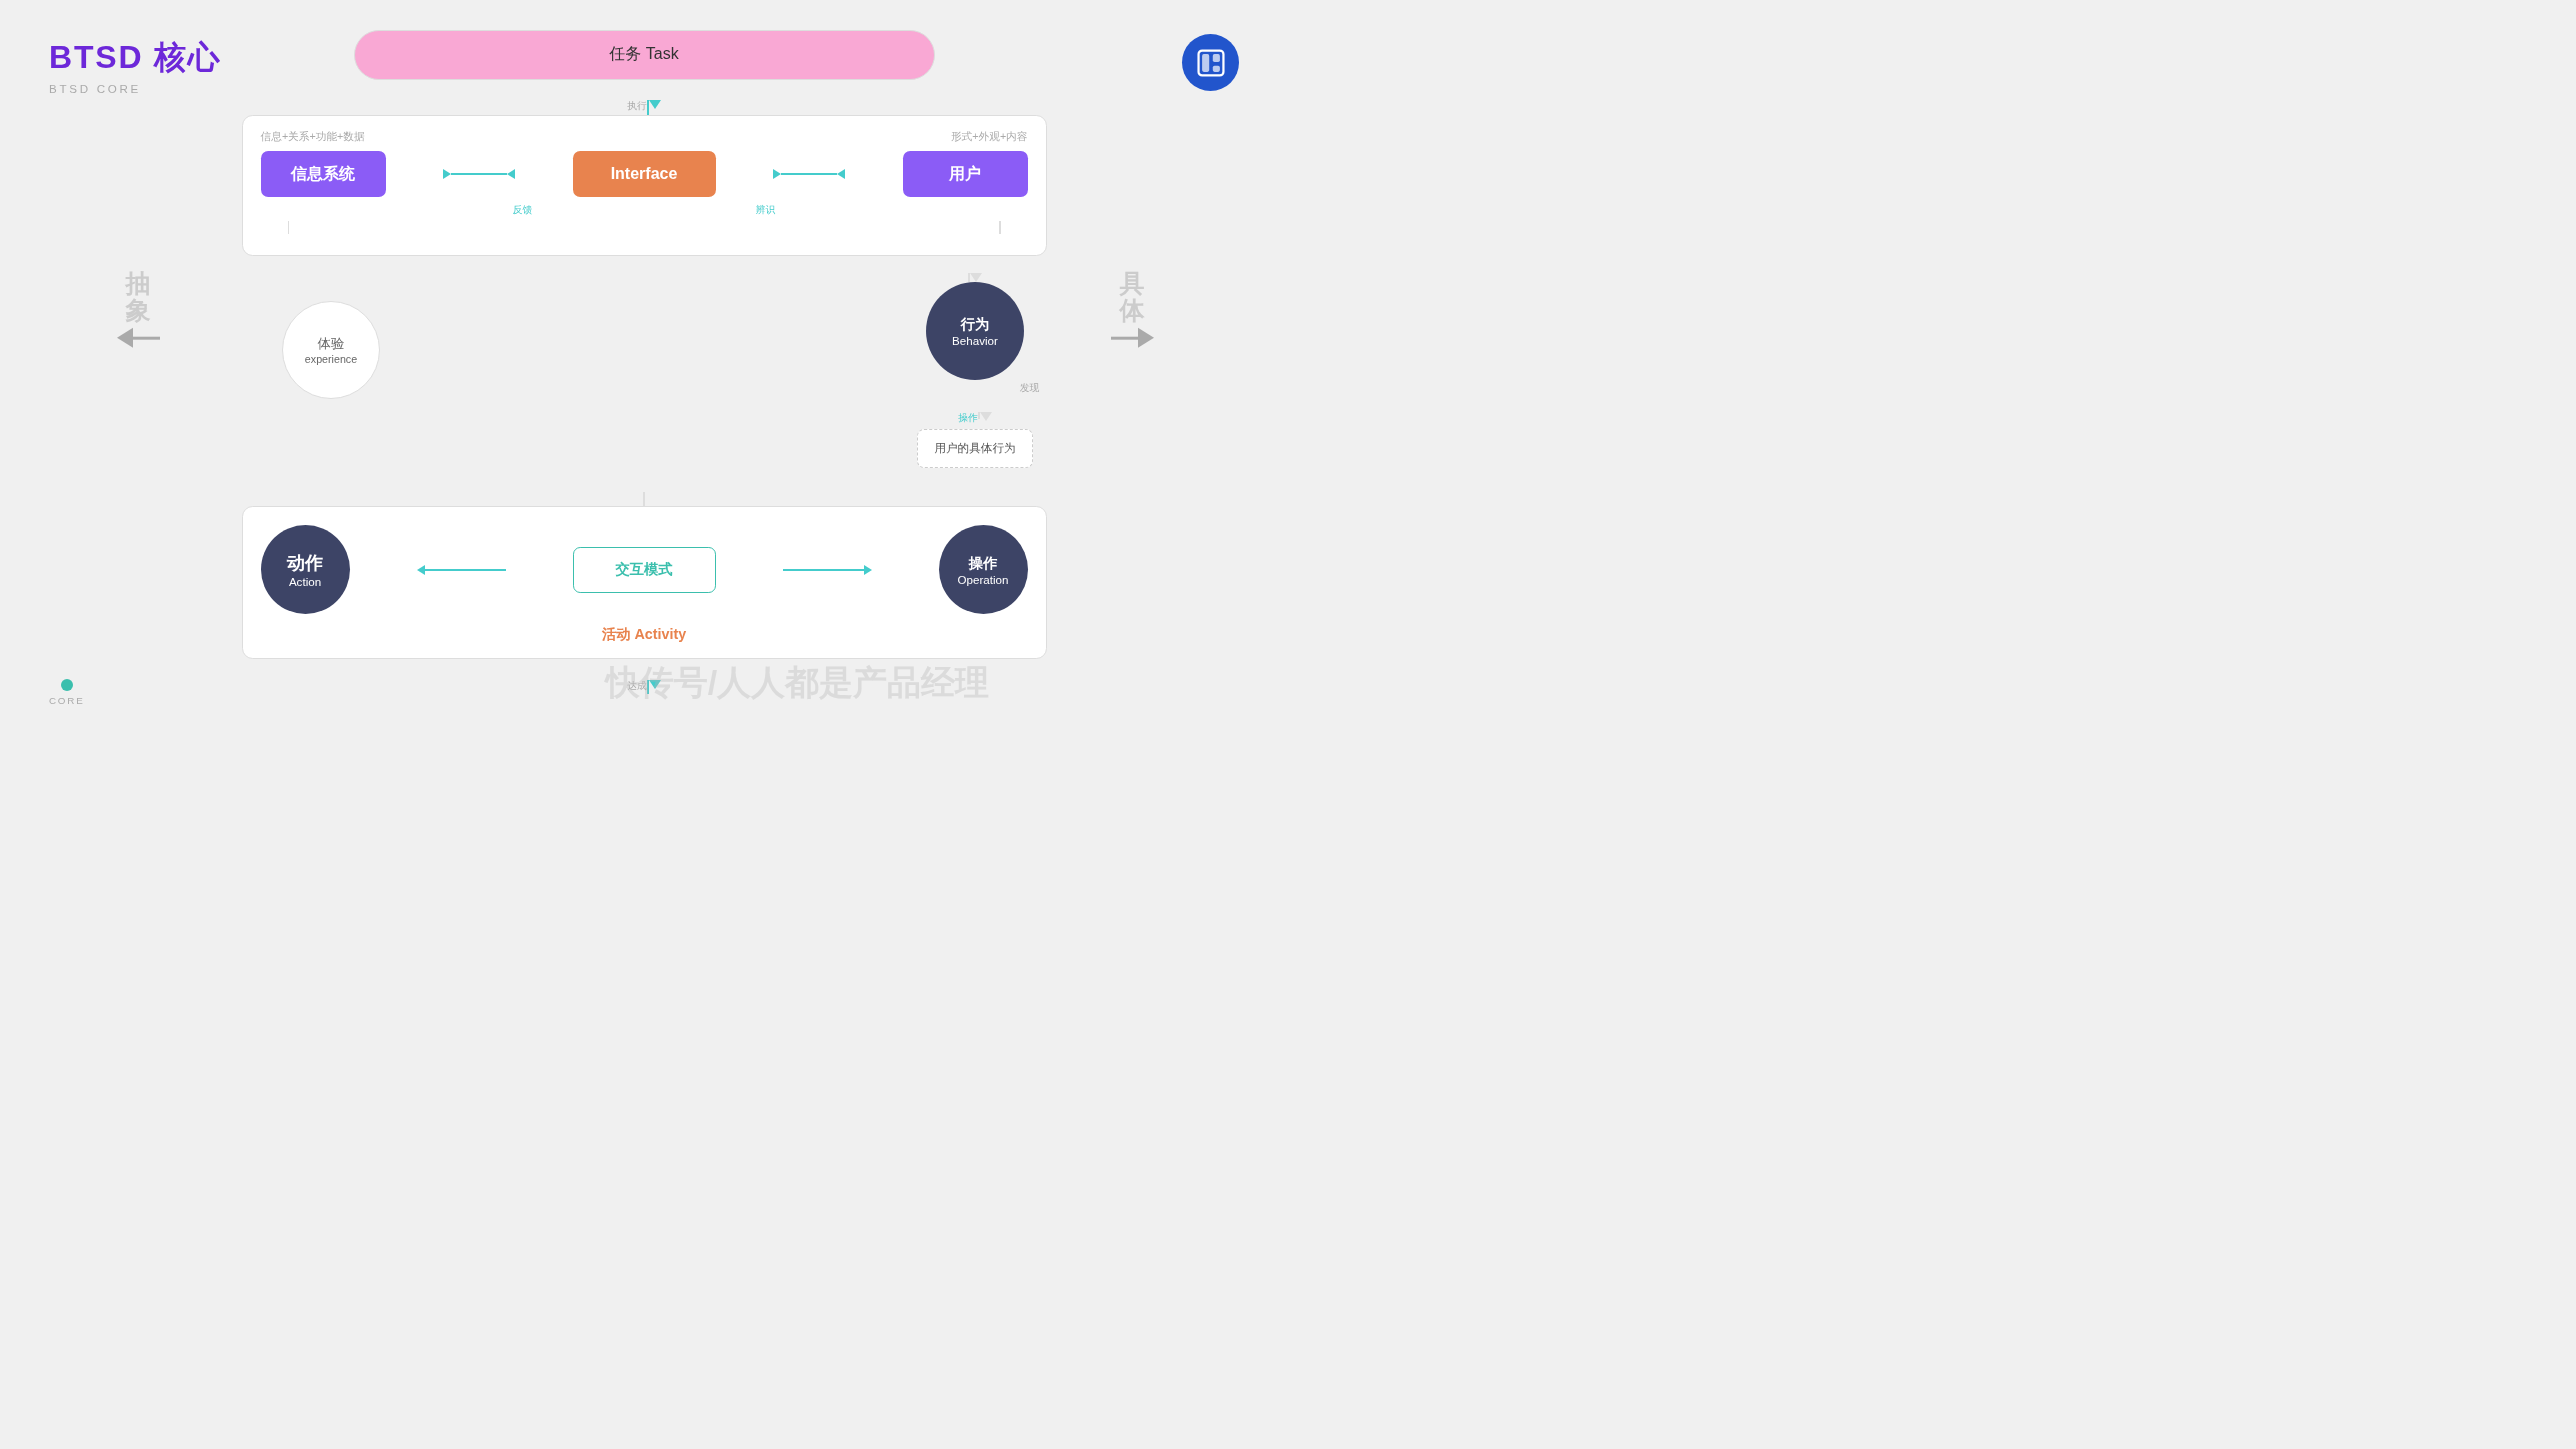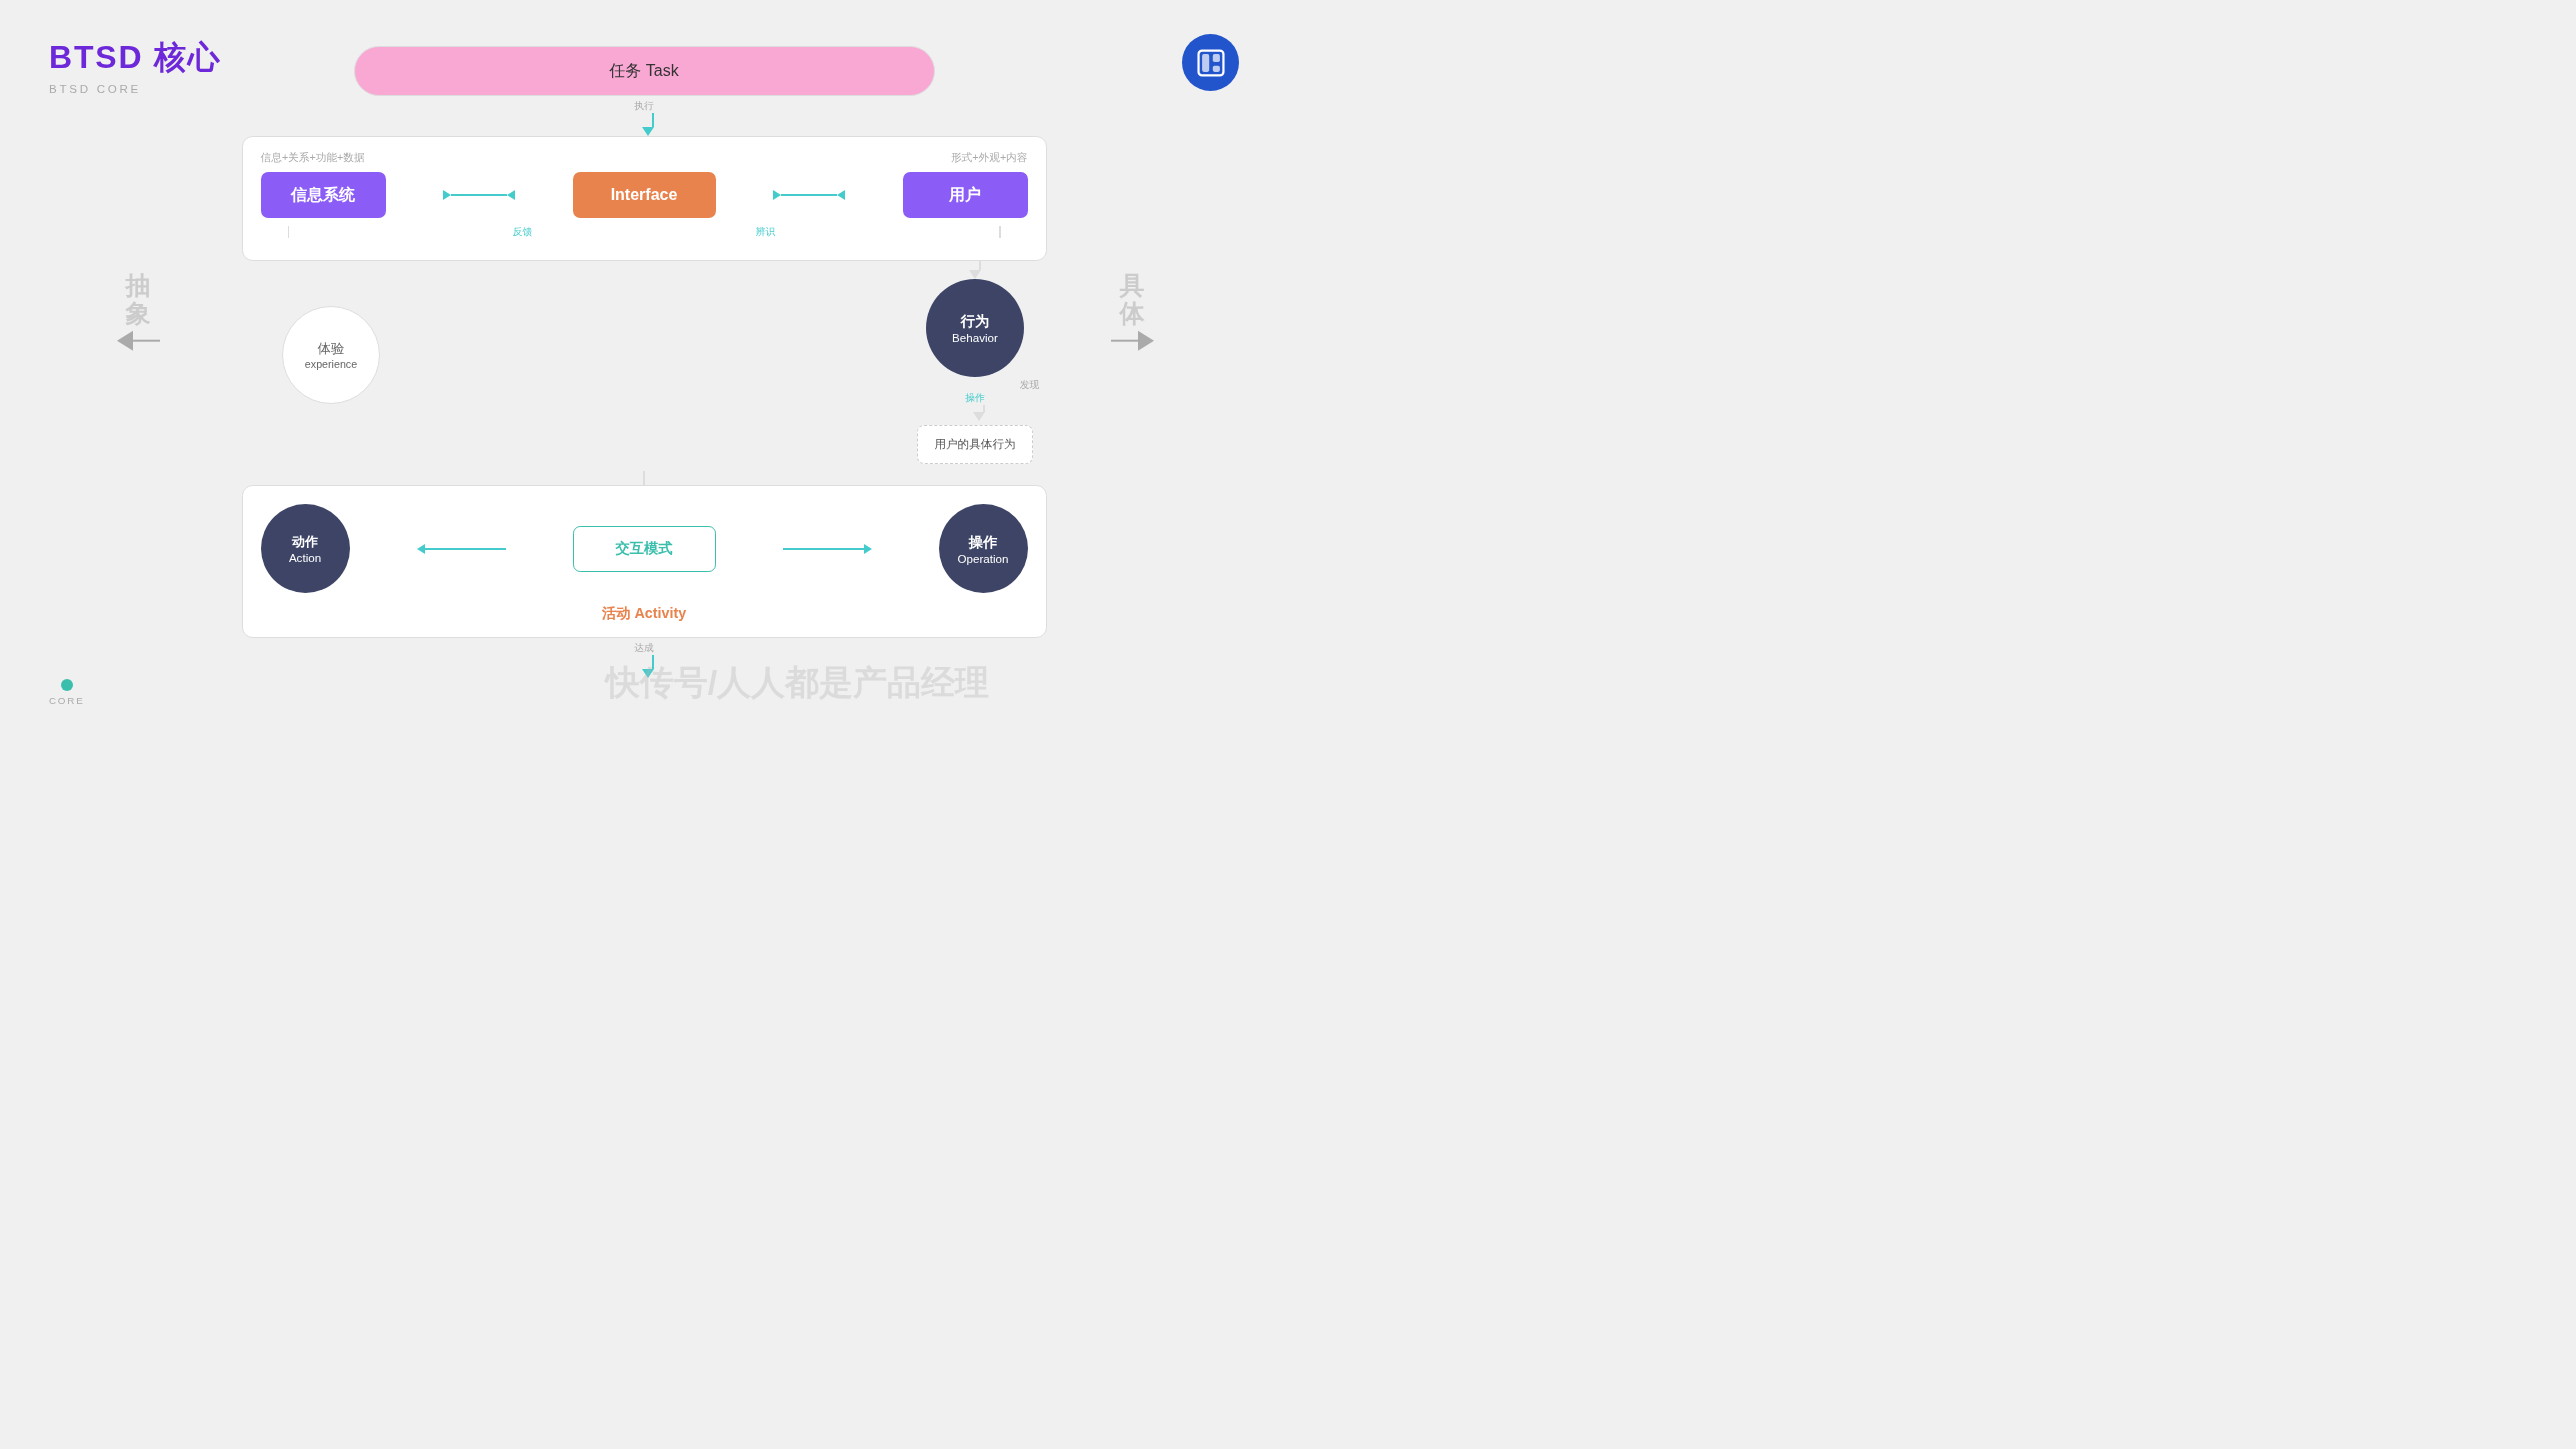--- a/index.html
+++ b/index.html
@@ -277,22 +277,23 @@
       justify-content: center;
     }
     .diagram-root {
       position: relative;
       width: 805px;
     }
 
     
     .v-connector {
       display: flex;
-      flex-direction: column;
-      align-items: flex-end;
+      flex-direction: row;
+      align-items: flex-start;
+      margin-top: 17px;
     }
     .v-line {
       width: 1.8px;
       background: #ddd;
     }
     .v-line-teal {
       width: 1.8px;
       background: #4cc;
     }
 
@@ -429,21 +430,21 @@
     <div class="row-center" style="margin:7.2px 0 0 0;">
       <div class="v-connector">
         <div class="v-line" style="height:14.3px;background:#ddd;"></div>
       </div>
     </div>
 
     <div class="activity-panel">
       <div class="activity-row">
 
         <div class="circle-dark" style="width:89px;height:89px;">
-          <span style="font-size:13px;">动作</span>
+          <span style="font-size:18px;">动作</span>
           <span style="font-size:11.6px;font-weight:normal;">Action</span>
         </div>
 
         <div class="arrow-h" style="flex:1;max-width:89px;">
           <div class="arrow-right-head" style="transform:rotate(180deg); border-right:none; border-left:8px solid #4cc;"></div>
           <div class="arrow-h-line"></div>
         </div>
 
         <div class="interaction-box" style="width:143px;height:46px;">
           <span>交互模式</span>

